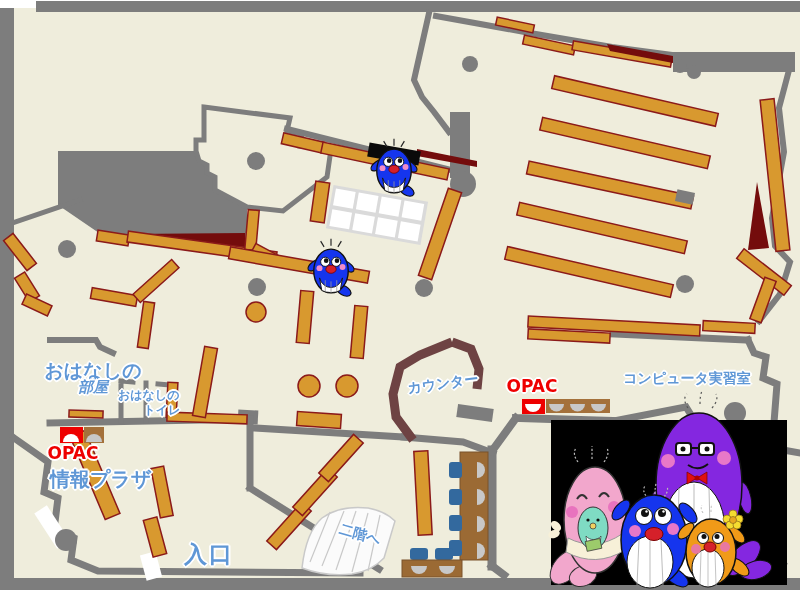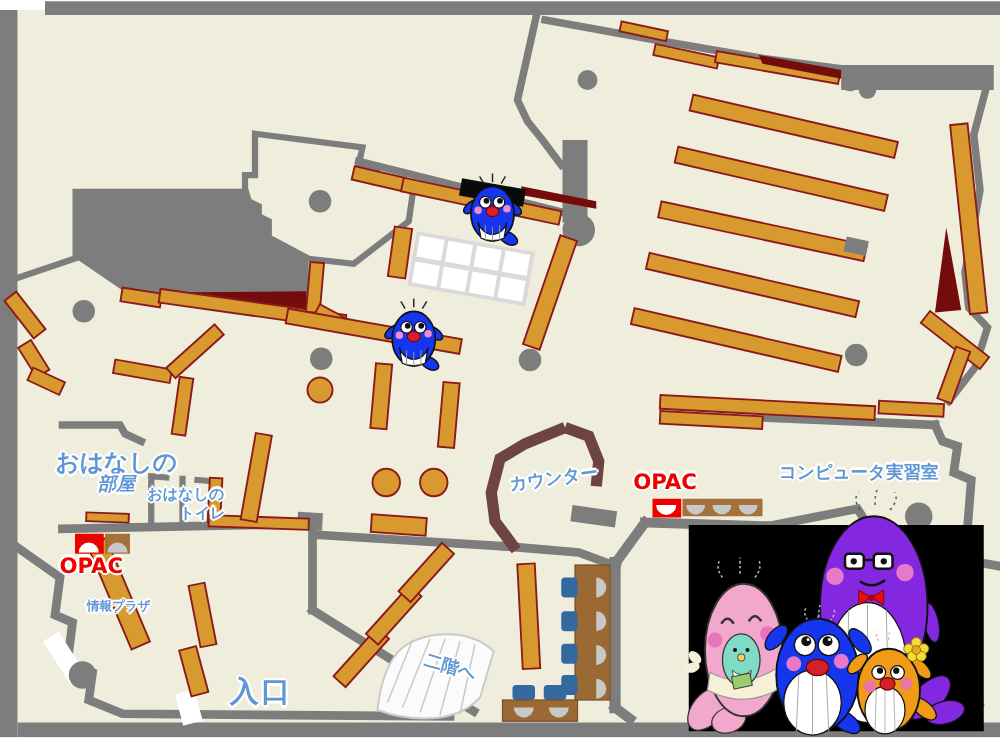--- a/index.html
+++ b/index.html
@@ -342,21 +342,21 @@
 </svg>
 
 <div class="lbl" style="left:38px;top:360px;width:110px;font-size:19px;">おはなしの</div>
 <div class="lbl" style="left:38px;top:379px;width:110px;font-size:15px;font-style:italic;">部屋</div>
 
 <div class="lbl" style="left:118px;top:389px;width:56px;font-size:12px;">おはなしの</div>
 <div class="lbl" style="left:134px;top:404px;width:56px;font-size:12px;">トイレ</div>
 
 <div class="lbl red" style="left:46px;top:444px;width:54px;font-size:17px;">OPAC</div>
 
-<div class="lbl" style="left:50px;top:480px;width:90px;font-size:10px;">情報プラザ</div>
+<div class="lbl" style="left:50px;top:468px;width:90px;font-size:20px;">情報プラザ</div>
 
 <div class="lbl" style="left:180px;top:542px;width:58px;font-size:23px;letter-spacing:2px;">入口</div>
 
 <div class="lbl" style="left:407px;top:376px;width:72px;font-size:14px;transform:rotate(-8deg);">カウンター</div>
 
 <div class="lbl red" style="left:505px;top:377px;width:54px;font-size:17px;">OPAC</div>
 
 <div class="lbl" style="left:622px;top:371px;width:130px;font-size:14px;">コンピュータ実習室</div>
 
 <div class="lbl" style="left:332px;top:527px;width:56px;font-size:14px;transform:rotate(16deg);">二階へ</div>

